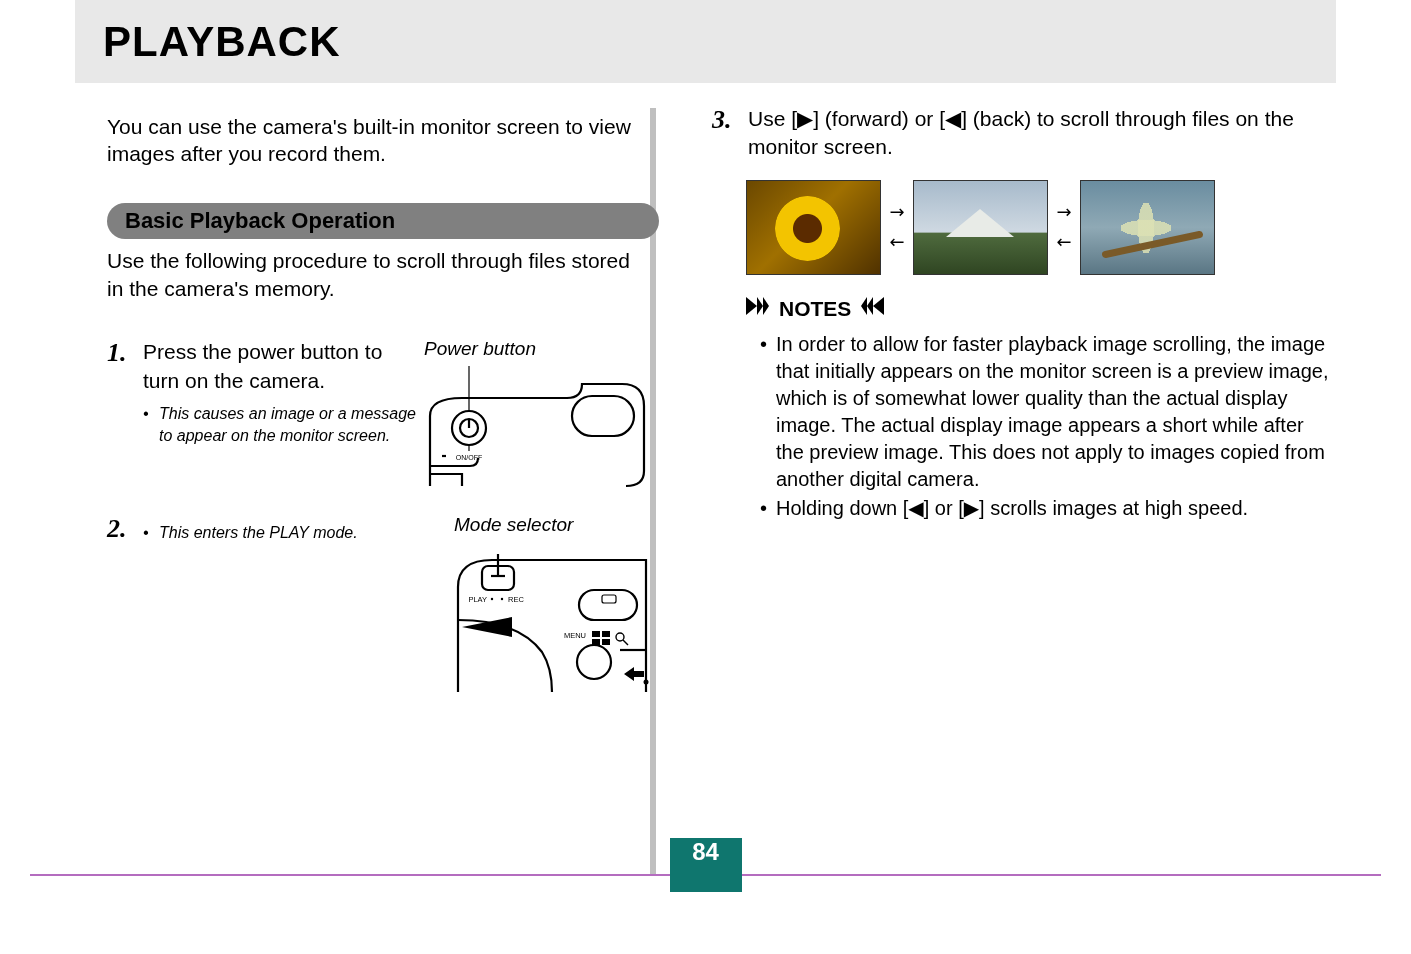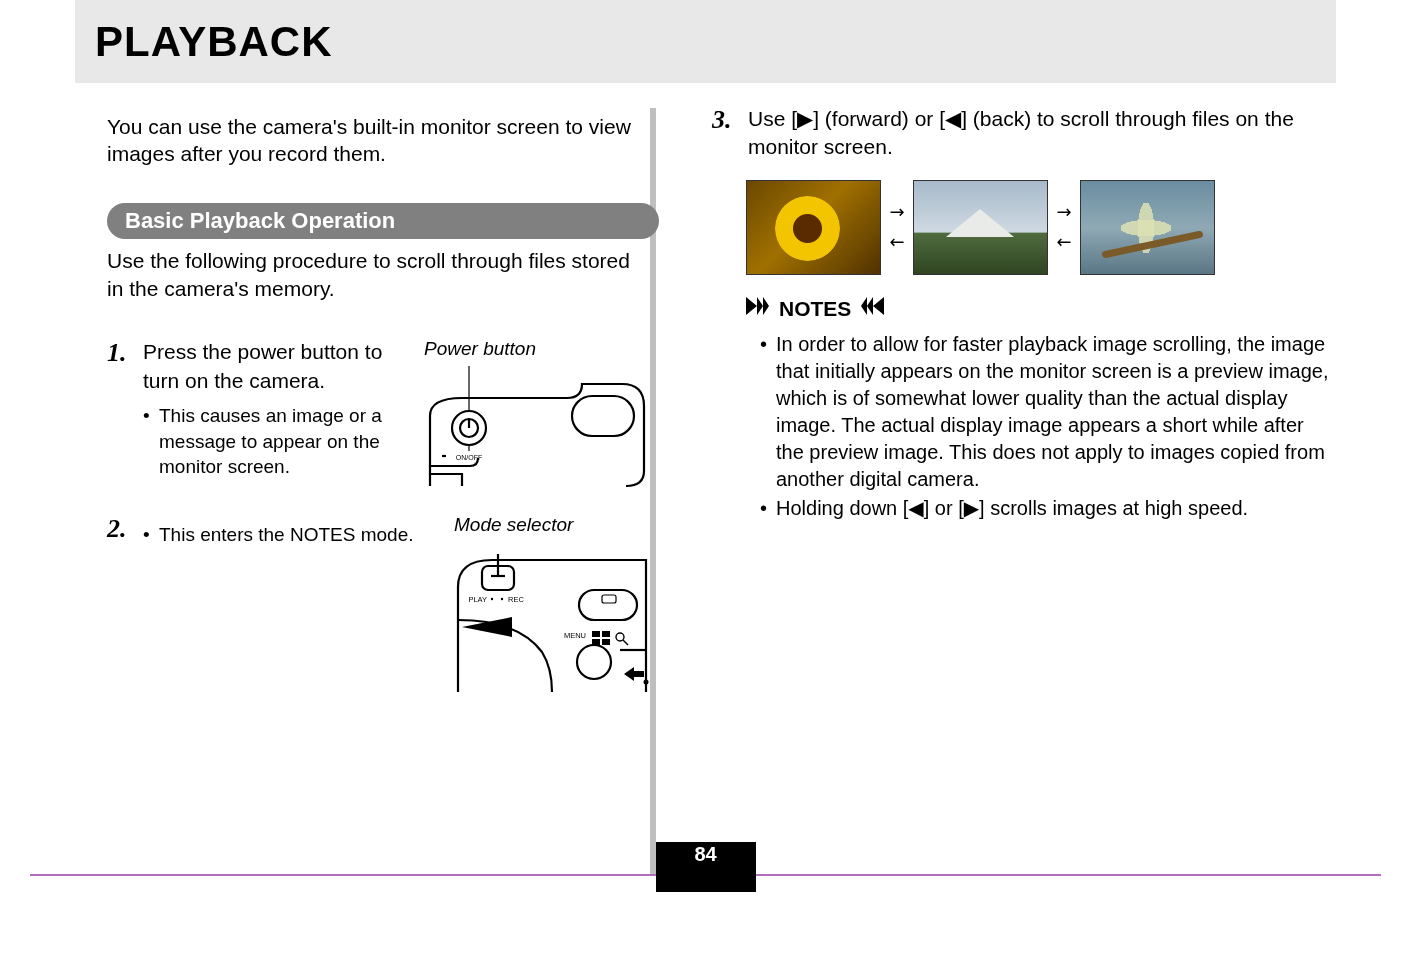--- a/index.html
+++ b/index.html
@@ -26,21 +26,21 @@
     height: 83px;
     margin: 0 75px 0 75px;
     display: flex;
     align-items: center;
     padding-left: 20px;
   }
   .title-bar h1 {
     font-size: 42px;
     font-weight: 700;
     letter-spacing: 1px;
-    margin: 0;
+    margin: 8px;
     font-family: Helvetica, Arial, sans-serif;
   }
   .content {
     position: absolute;
     top: 105px;
     left: 0;
     right: 0;
     bottom: 68px;
     display: flex;
     margin-left: 32px;
@@ -64,21 +64,21 @@
     width: 6px;
     background: #bfbfbf;
   }
   .intro {
     font-size: 21px;
     line-height: 1.3;
     margin: 8px 0 35px 0;
   }
   .pill-heading {
     background: #808080;
-    color: #ffffff;
+    color: #000000;
     font-size: 22px;
     font-weight: 700;
     border-radius: 999px;
     padding: 5px 18px;
     width: 552px;
     margin: 0 0 8px 0;
   }
   .section-desc {
     font-size: 21px;
     line-height: 1.35;
@@ -107,23 +107,24 @@
     line-height: 1.35;
     margin: 0;
   }
   .step-sub-list {
     list-style: none;
     padding: 0;
     margin: 8px 0 0 0;
   }
   .step-sub-list li {
     position: relative;
-    font-size: 19px;
+    font-size: 16px;
     line-height: 1.35;
     padding-left: 16px;
+    font-style: italic;
   }
   .step-sub-list li::before {
     content: "•";
     position: absolute;
     left: 0;
     top: 0;
   }
   .step-row {
     display: flex;
     align-items: flex-start;
@@ -243,26 +244,26 @@
   .rule {
     position: absolute;
     left: 30px; right: 30px; bottom: 78px;
     border-top: 2px solid #b46cbf;
   }
   .page-number-box {
     position: absolute;
     left: 50%;
     bottom: 62px;
     transform: translateX(-50%);
-    background: #000000;
+    background: #0f766e;
     color: #fff;
-    width: 100px;
+    width: 72px;
     text-align: center;
     font-weight: 700;
-    font-size: 20px;
+    font-size: 24px;
     padding: 2px 0 28px;
     line-height: 1;
   }
   svg { display:block; }
 </style>
 </head>
 <body>
 
 <div class="page">
 
@@ -312,21 +313,21 @@
             </div>
           </div>
         </div>
       </div>
 
       <div class="step">
         <div class="step-num">2.</div>
         <div class="step-body step-row">
           <div class="step-text">
             <ul class="step-sub-list">
-              <li>This enters the NOTES mode.</li>
+              <li>This enters the PLAY mode.</li>
             </ul>
           </div>
           <div class="figure">
             <p class="fig-label">Mode selector</p>
             <div class="fig-box-2">
               <svg viewBox="0 0 200 150" width="200" height="150">
                 <g fill="none" stroke="#000" stroke-width="2.2">
                   <path d="M6,150 L6,45 Q6,18 40,18 L194,18 L194,150"></path>
                   <path d="M6,78 Q66,78 90,110 Q100,126 100,150"></path>
                   <rect x="127" y="48" width="58" height="30" rx="15"></rect>

